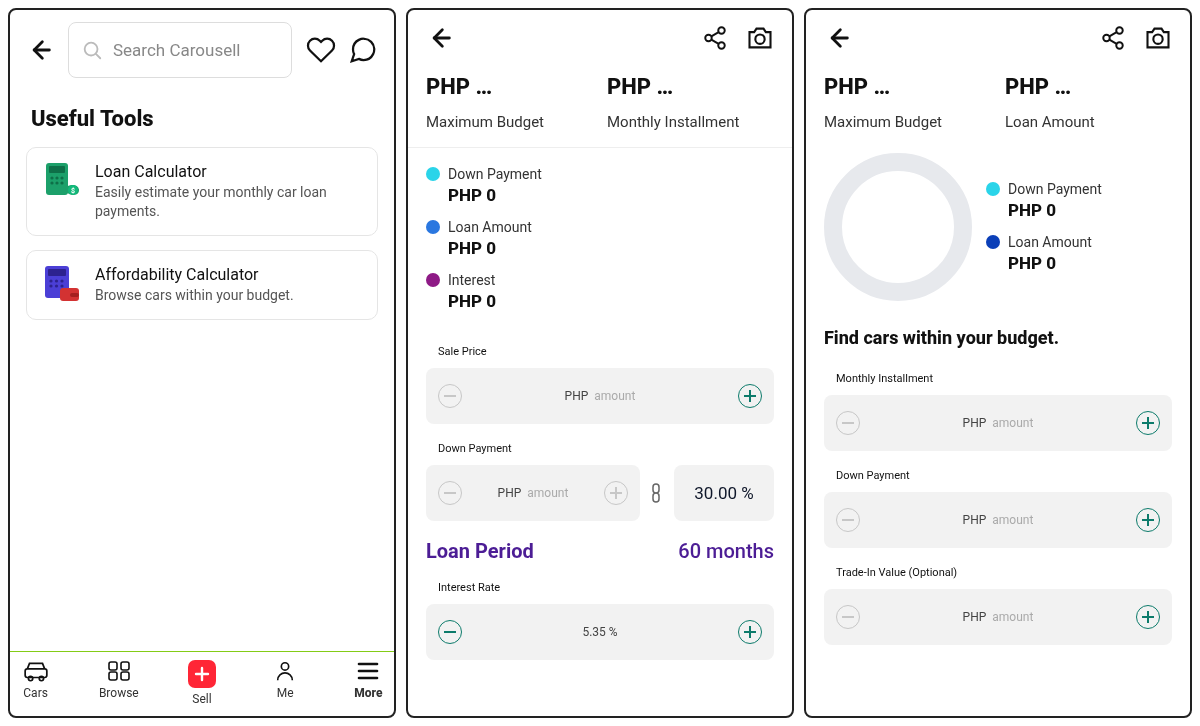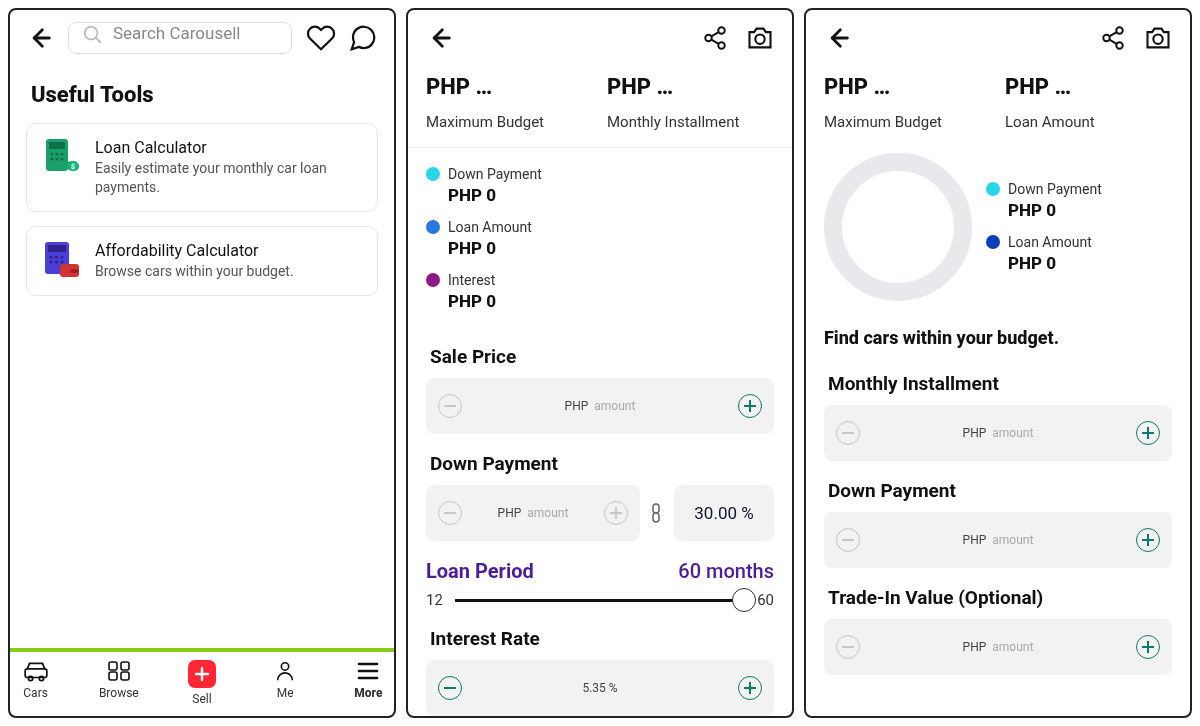--- a/index.html
+++ b/index.html
@@ -27,22 +27,23 @@
     display: flex;
     align-items: center;
     padding: 12px 16px 4px 16px;
     gap: 12px;
   }
   .back-arrow { cursor: pointer; }
   .search-box {
     flex: 1;
     border: 1px solid #ddd;
     border-radius: 8px;
-    height: 32px;
-    display: flex;
+    height: 56px;
+    display: flex;
+    align-items: center;
     padding: 0 12px;
     color: #888;
     font-size: 17px;
     gap: 10px;
     margin: 0 2px;
   }
   .search-box svg { stroke: #bbb; }
   .p1-header .header-icon { cursor: pointer; }
   .p1-title {
     font-size: 22px;
@@ -71,21 +72,21 @@
     color: #111;
     margin-bottom: 2px;
   }
   .tool-text .tool-desc {
     font-size: 14px;
     color: #555;
     line-height: 1.35;
   }
   .p1-bottom {
     margin-top: auto;
-    border-top: 4px solid #84cc16;
+    border-top: 1px solid #84cc16;
     display: flex;
     justify-content: space-around;
     padding: 8px 4px 10px 4px;
     font-size: 12px;
     color: #333;
     gap: 40px;
   }
   .nav-item {
     display: flex;
     flex-direction: column;
@@ -181,24 +182,24 @@
     margin-left: 22px;
   }
   .dot-cyan { background: #2ad4e9; }
   .dot-blue { background: #2a77e0; }
   .dot-darkblue { background: #0b3fb8; }
   .dot-purple { background: #8e1a86; }
 
   
   .form-section { padding: 6px 18px 0 18px; }
   .form-label {
-    font-weight: 700;
-    font-size: 19px;
+    font-weight: 400;
+    font-size: 11px;
     color: #111;
-    margin: 18px 0 10px 4px;
+    margin: 18px 0 10px 12px;
   }
   .form-label-right { display:flex; justify-content: space-between; align-items:center; font-weight:700; font-size:20px; color:#4c1d95; margin: 18px 0 8px 0;}
   .form-label-right .right { font-weight:500; }
   .input-pill {
     background: #f2f2f2;
     border-radius: 8px;
     height: 56px;
     display: flex;
     align-items: center;
     padding: 0 12px;
@@ -481,27 +482,20 @@
       </div>
       <div class="dp-percent">
           <span>30.00 %</span>
         </div>
     </div>
 
     <div class="form-label-right">
       <span>Loan Period</span>
       <span class="right">60 months</span>
     </div>
-    <div class="slider-wrap">
-      <span class="sl-num">12</span>
-      <div class="slider-track">
-          <div class="slider-thumb"></div>
-        </div>
-      <span class="sl-num">60</span>
-    </div>
 
     <div class="form-label">Interest Rate</div>
     <div class="input-pill">
       <span class="pm-btn">
           <svg width="12" height="2" viewBox="0 0 12 2">
             <line x1="0" y1="1" x2="12" y2="1" stroke="currentColor" stroke-width="2"></line>
           </svg>
         </span>
       <span class="center">
           <span>5.35 %</span>

